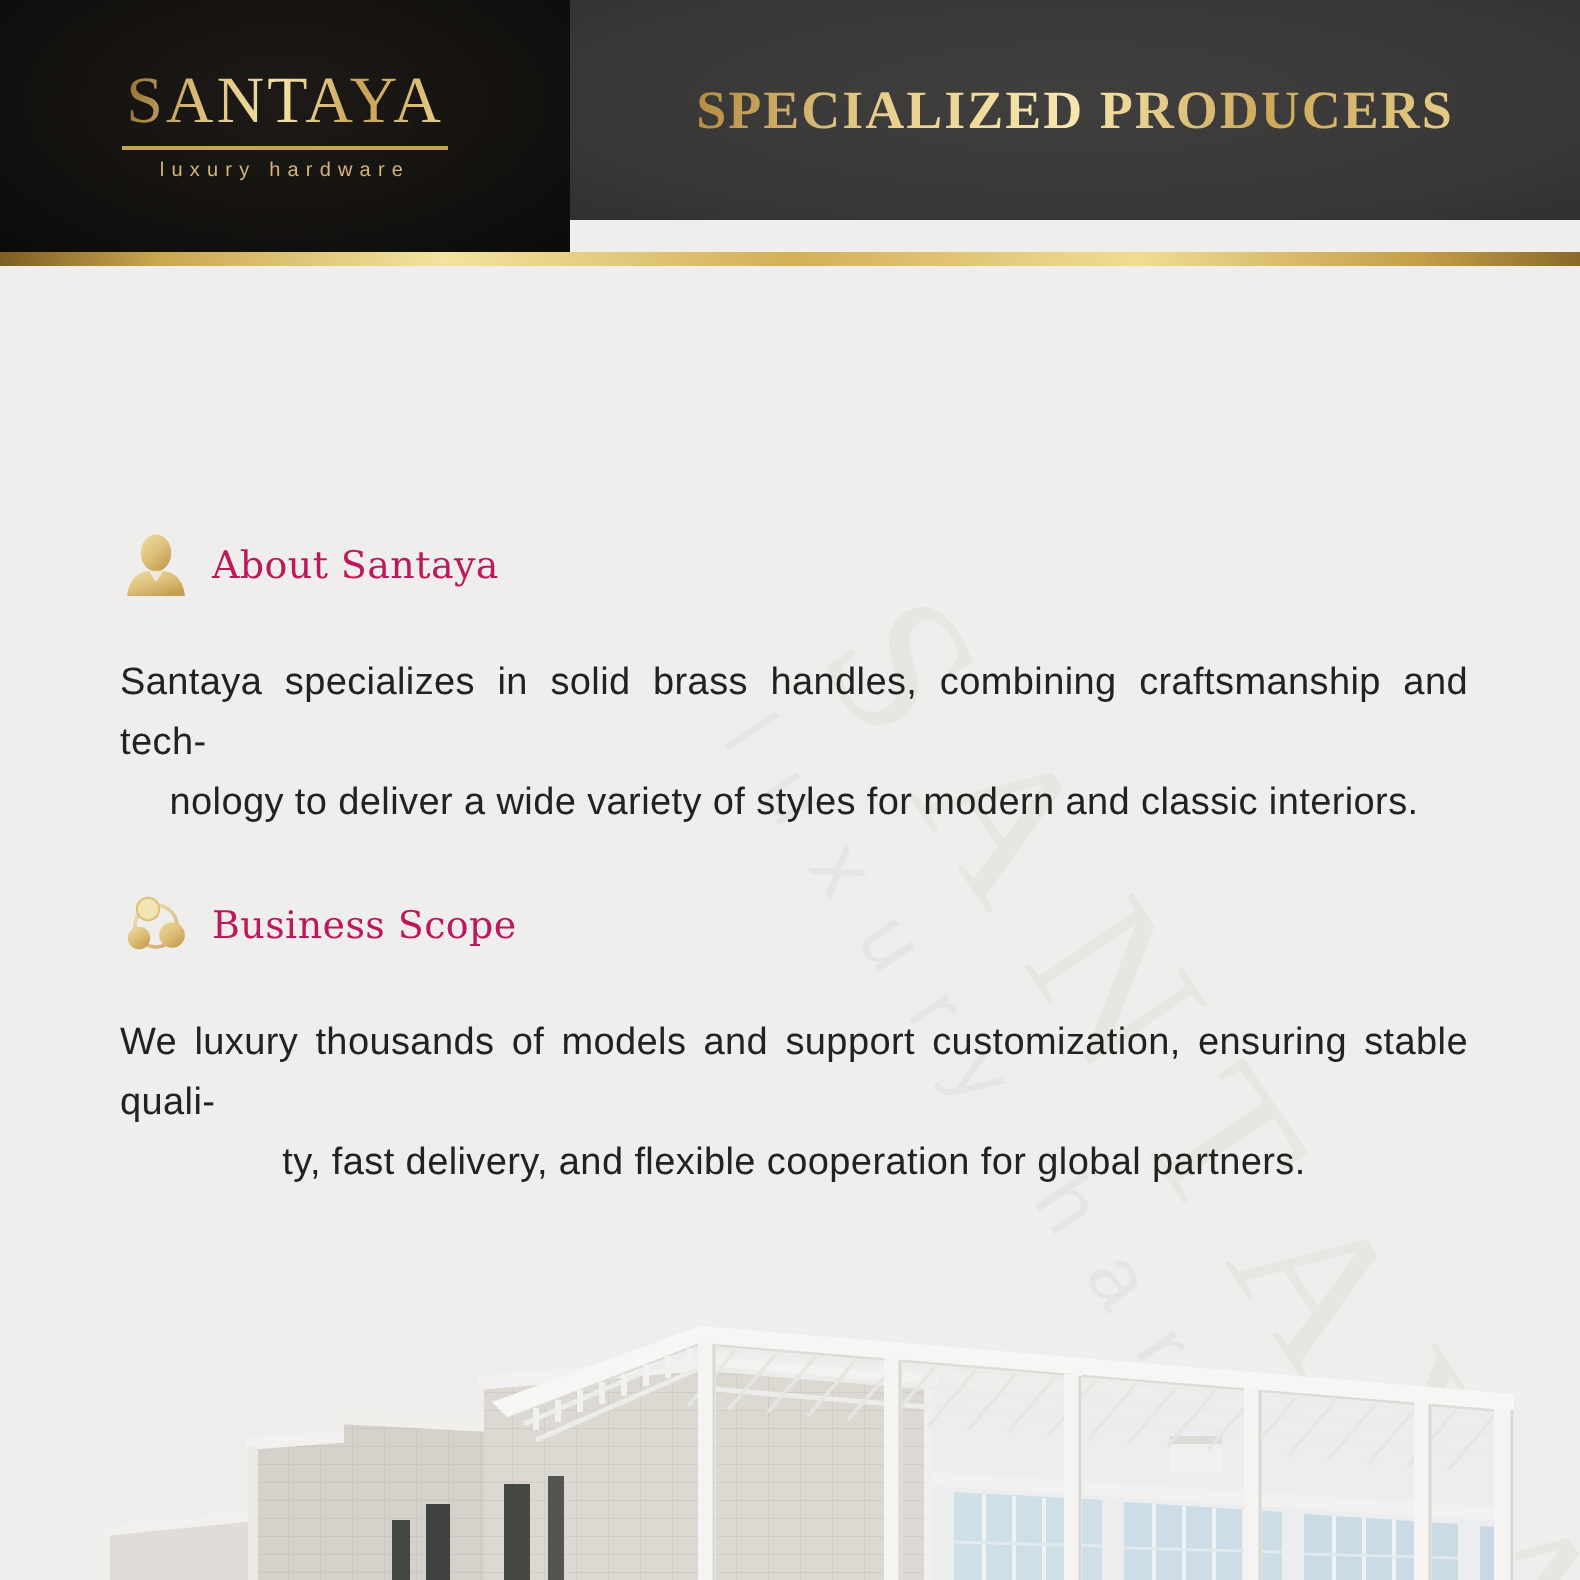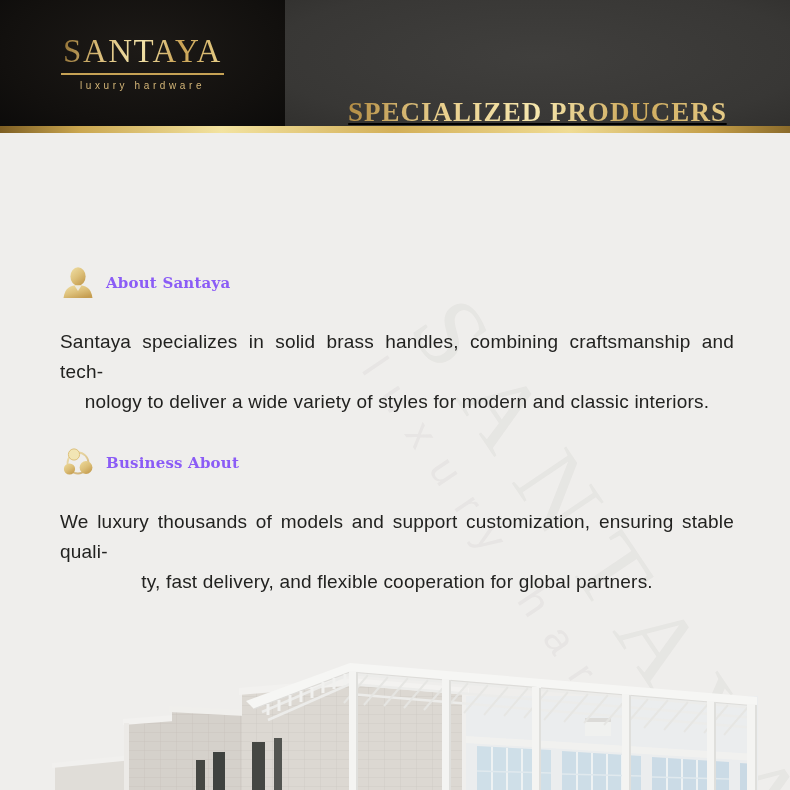--- a/index.html
+++ b/index.html
@@ -22,23 +22,23 @@
     background:linear-gradient(100deg,#8a6a2f 0%,#d7b873 22%,#f3e4ab 48%,#c9a254 72%,#e9d28c 100%);
     -webkit-background-clip:text;background-clip:text;color:transparent;
     padding:0 2px 5px 2px;
     border-bottom:2px solid #c6a255;
   }
   .logo-tagline{
     margin-top:5px;font-size:10px;letter-spacing:3.6px;font-weight:400;
     color:#d3b577;text-transform:lowercase;
   }
   .header-right{
-    flex:1;height:126px;background:#3b3a38;
+    flex:1;height:110px;background:#3b3a38;
     background:radial-gradient(ellipse at 50% 45%, #403f3d 0%, #383735 75%, #31302e 100%);
-    display:flex;align-items:flex-end;justify-content:center;text-decoration:underline;
+    display:flex;align-items:center;justify-content:center;
   }
   .banner-title{
     font-family:"Liberation Serif","DejaVu Serif",serif;font-weight:700;
     font-size:27px;letter-spacing:1px;line-height:1;
     background:linear-gradient(100deg,#b28b42 0%,#e9cf8d 25%,#f6e7ae 50%,#cda85a 75%,#e6cc88 100%);
     -webkit-background-clip:text;background-clip:text;color:transparent;
   }
   .gold-divider{
     position:absolute;top:126px;left:0;width:790px;height:7px;
     background:linear-gradient(90deg,#7d5e23 0%,#caa64f 10%,#f3e3a0 28%,#d3af58 50%,#f0dc94 72%,#c49e48 90%,#8a6a2a 100%);
@@ -58,22 +58,22 @@
   .watermark-sub{
     font-size:42px;letter-spacing:22px;line-height:1.4;
     color:rgba(108,99,84,0.055);white-space:nowrap;
   }
   .section{position:absolute;left:60px;width:674px;z-index:2;}
   .section-about{top:132px;}
   .section-scope{top:312px;}
   .section-header{display:flex;align-items:center;height:36px;}
   .section-icon{width:36px;height:36px;flex:0 0 auto;display:flex;align-items:center;justify-content:center;margin-right:10px;}
   .section-title{
-    margin:0;font-family:"DejaVu Serif","Liberation Serif",serif;font-weight:700;
-    font-size:15px;color:#8b5cf6;letter-spacing:0.2px;
+    margin:0;font-family:"DejaVu Serif","Liberation Serif",serif;font-weight:400;
+    font-size:19px;color:#be185d;letter-spacing:0.2px;
   }
   .paragraph{margin-top:26px;color:#222220;font-size:19px;line-height:30px;letter-spacing:0.2px;}
   .para-line{text-align:center;}
   .para-line.justified{text-align:justify;text-align-last:justify;}
   
   .building{position:absolute;left:0;bottom:0;width:790px;height:220px;z-index:1;}
 </style>
 </head>
 <body>
 
@@ -133,21 +133,21 @@
                 <stop offset="0.55" stop-color="#dcbf78"></stop>
                 <stop offset="1" stop-color="#c59d50"></stop>
               </linearGradient>
             </defs>
             <circle cx="17" cy="17" r="10.5" fill="none" stroke="url(#gn)" stroke-width="1.8" opacity="0.75"></circle>
             <circle cx="13" cy="8.5" r="5.6" fill="#f2e5b4" stroke="#ddc07a" stroke-width="1"></circle>
             <circle cx="8.5" cy="23" r="5.6" fill="url(#gn)"></circle>
             <circle cx="25" cy="21.5" r="6.4" fill="url(#gn)"></circle>
           </svg>
         </span>
-        <h2 class="section-title">Business About</h2>
+        <h2 class="section-title">Business Scope</h2>
       </div>
       <div class="paragraph">
         <div class="para-line justified">We luxury thousands of models and support customization, ensuring stable quali-</div>
         <div class="para-line">ty, fast delivery, and flexible cooperation for global partners.</div>
       </div>
     </div>
 
     <div class="building">
       <svg width="790" height="220" viewBox="0 0 790 220">
         <defs>

